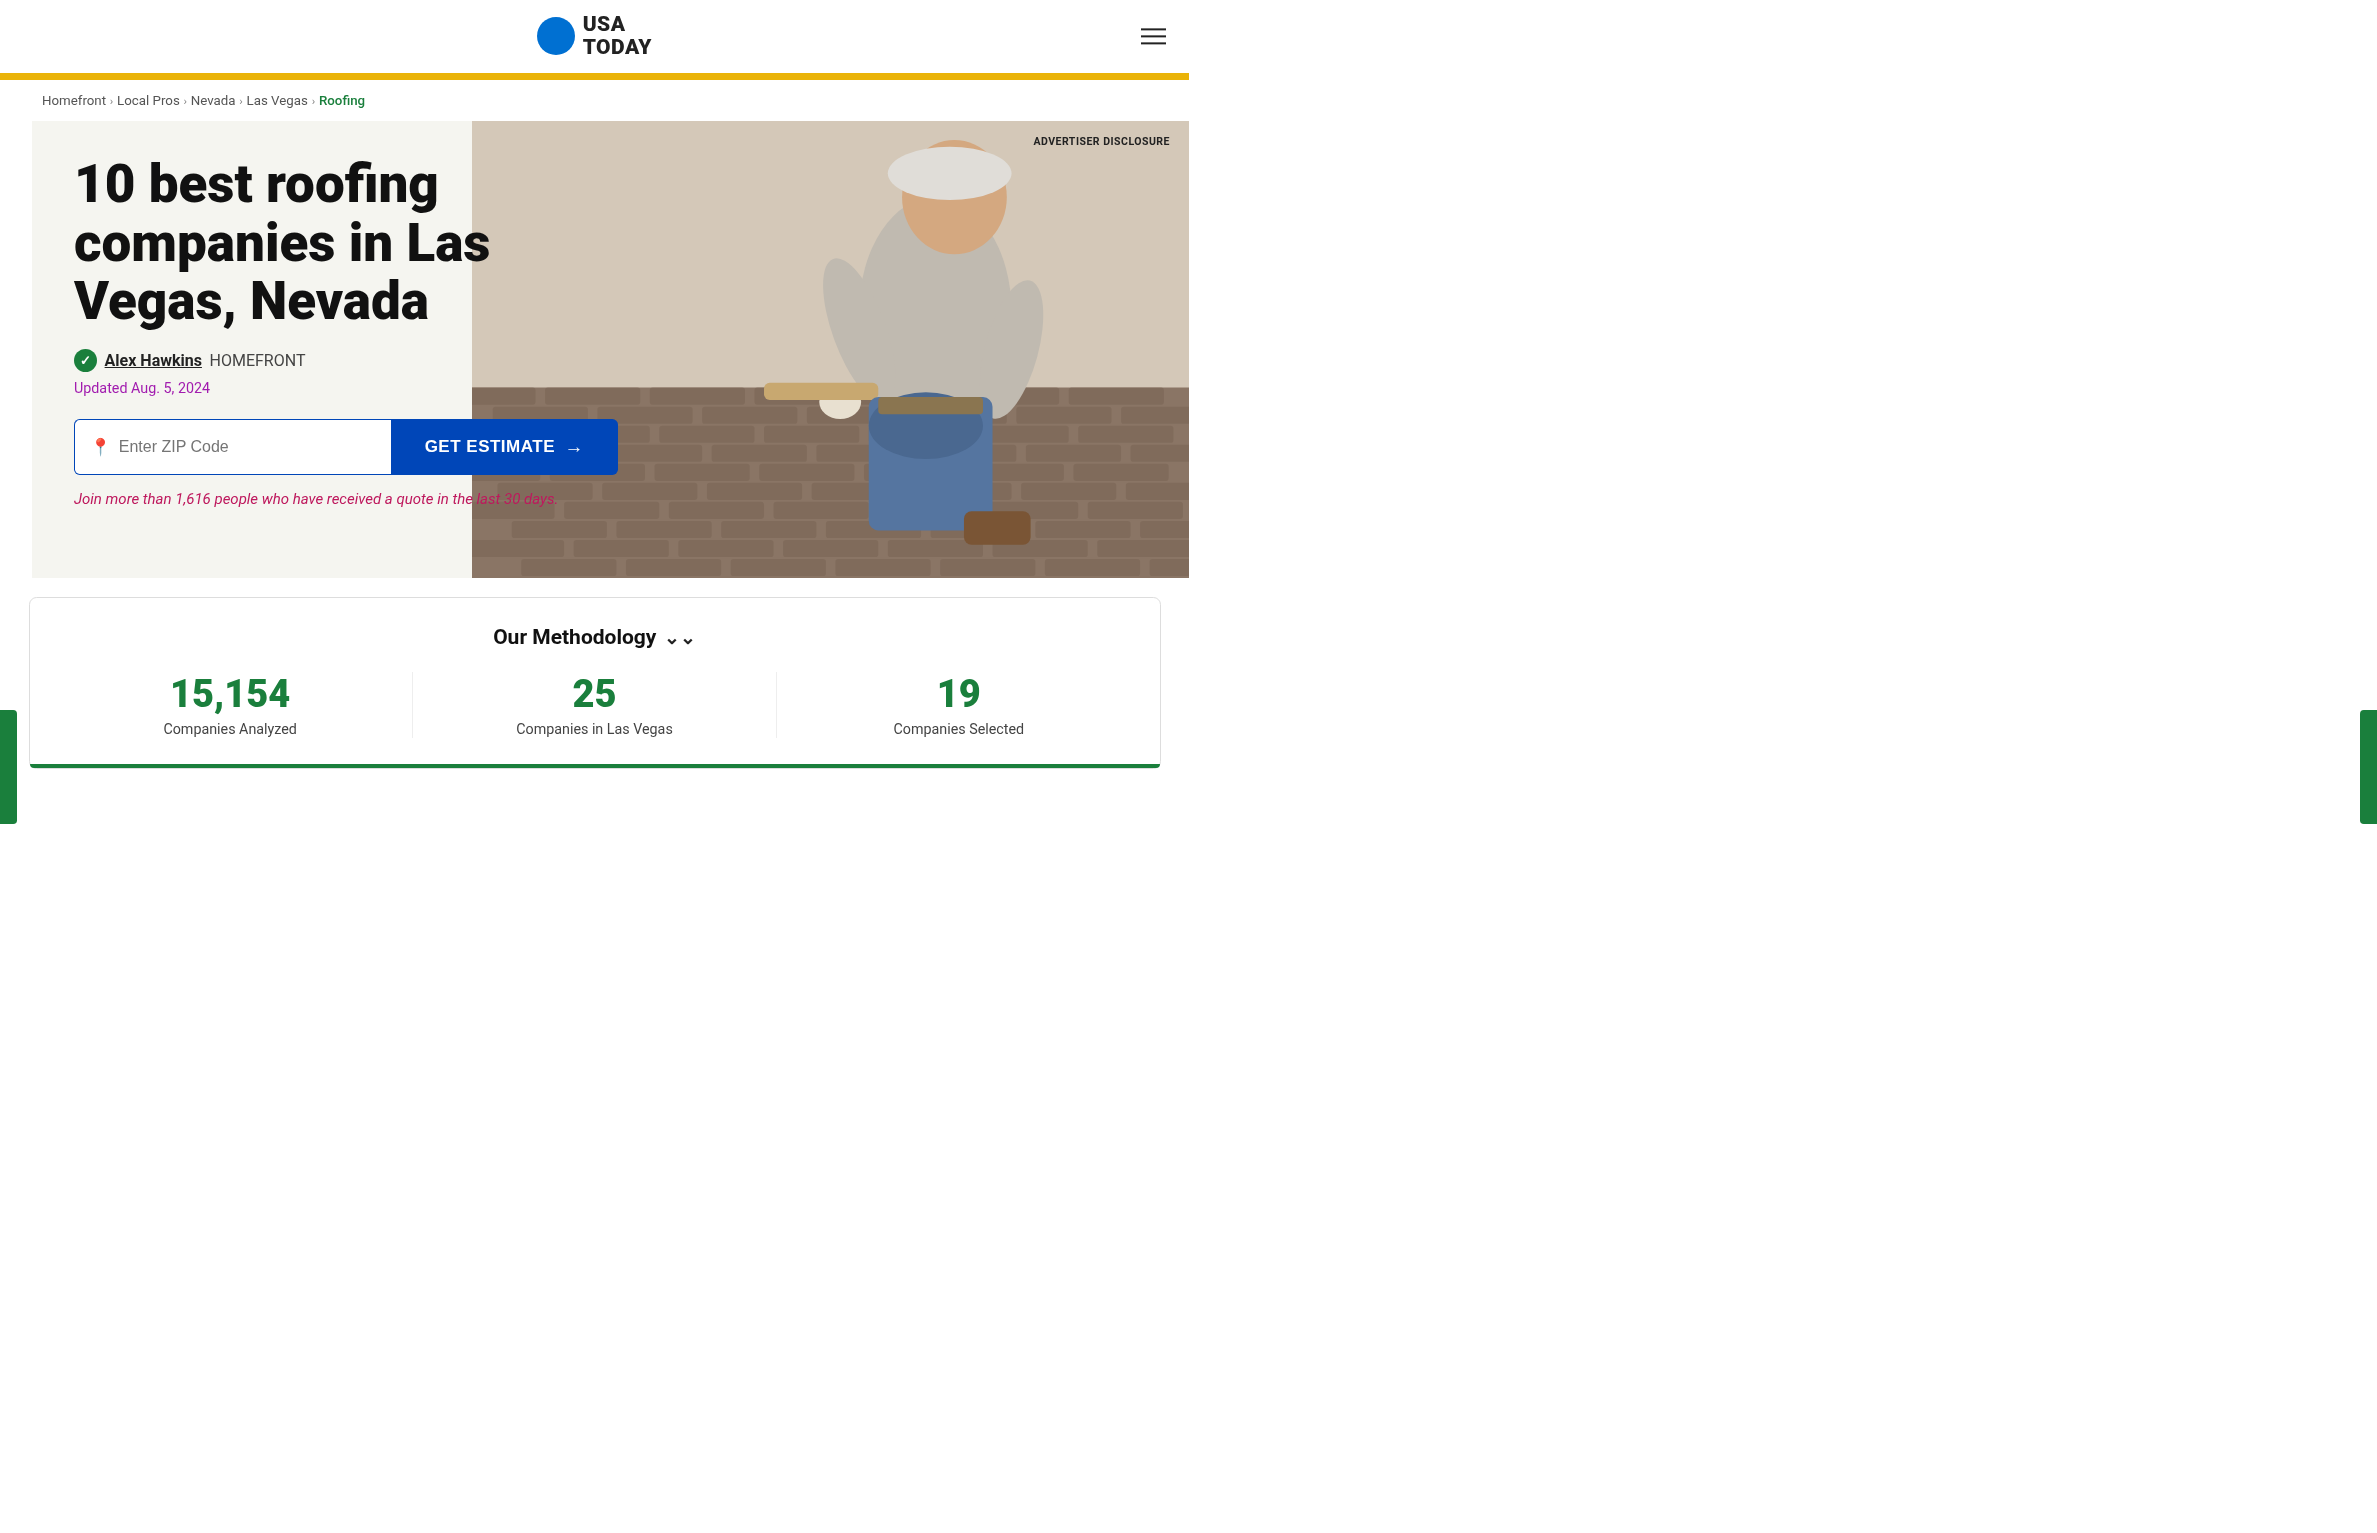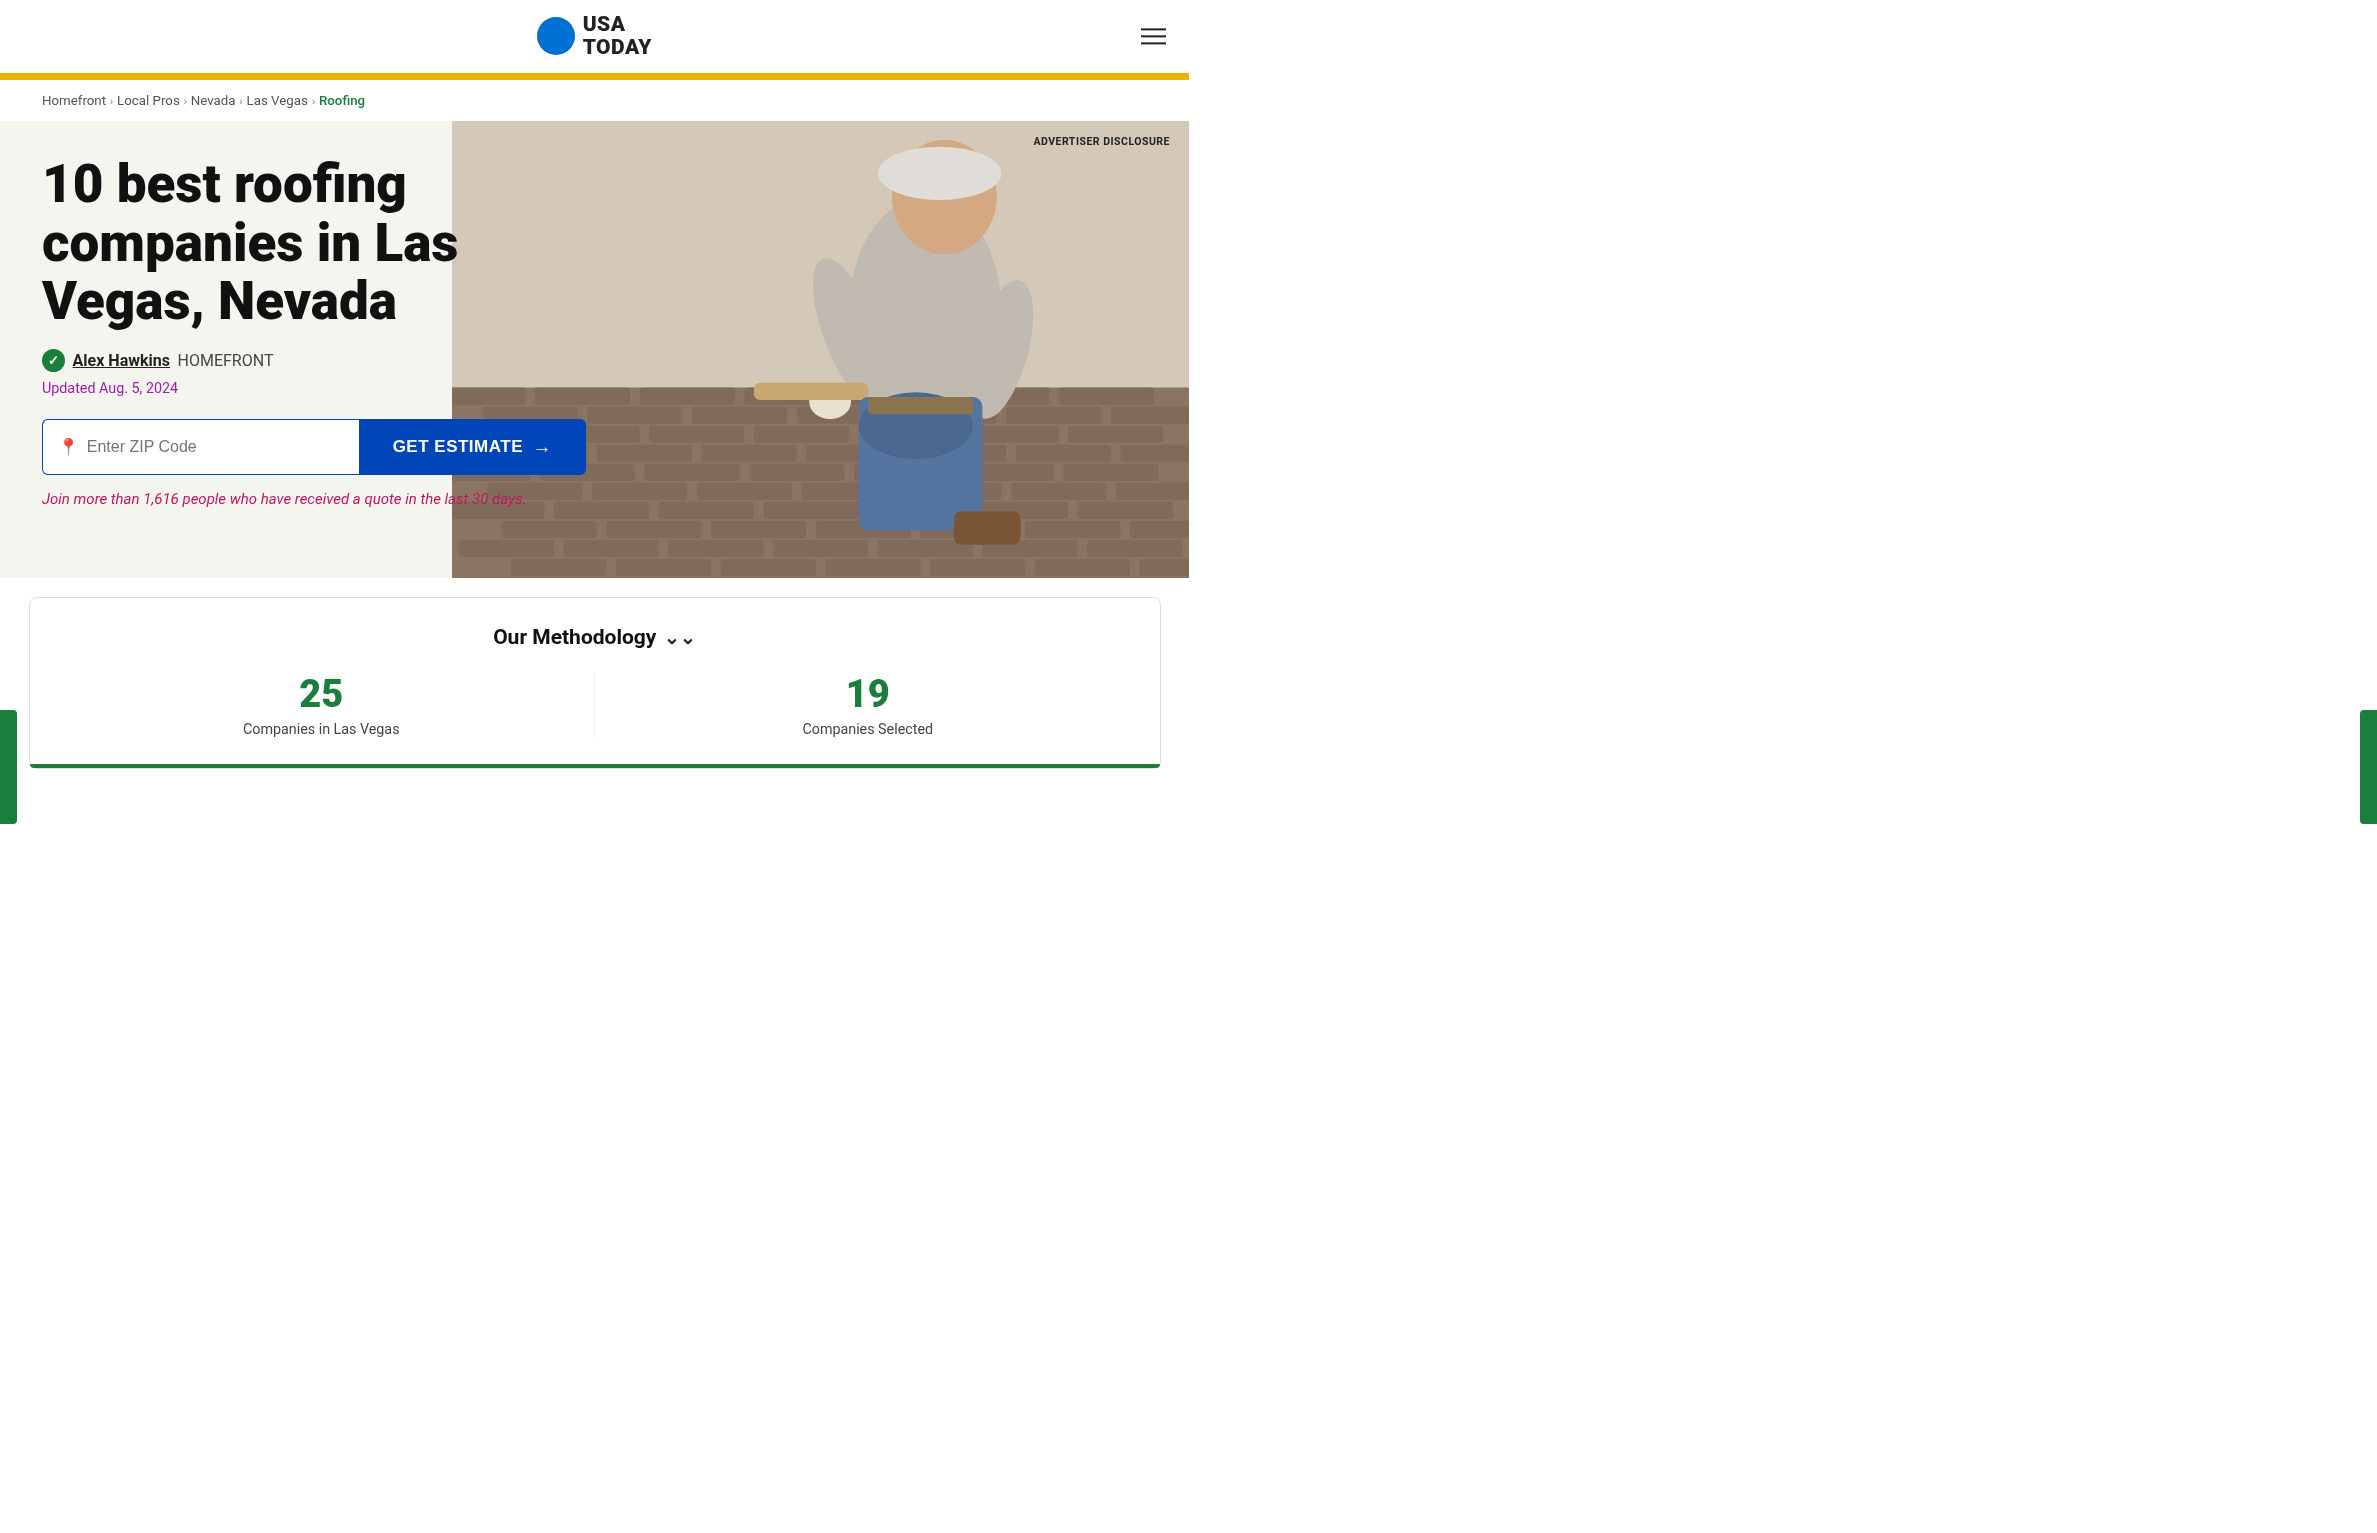--- a/index.html
+++ b/index.html
@@ -82,20 +82,21 @@
       color: #888;
       font-size: 11.4px;
     }
 
     
     .hero {
       position: relative;
       min-height: 457px;
       background: #f5f5f0;
       overflow: hidden;
+      margin-left: 32px;
     }
     .hero-bg {
       position: absolute;
       right: 0;
       top: 0;
       width: 62%;
       height: 100%;
       background: linear-gradient(to right, rgba(245,245,240,1) 0%, rgba(245,245,240,0.3) 30%, transparent 60%),
                   linear-gradient(135deg, #c8b89a 0%, #a89070 30%, #7a6550 60%, #5a4535 100%);
       overflow: hidden;
@@ -474,20 +475,24 @@
 <div class="methodology-section">
   <div class="methodology-header">
     <span class="methodology-title">
       <span>Our Methodology</span>
       <span class="double-chevron">⌄⌄</span>
     </span>
   </div>
 
   <div class="stats-row">
     <div class="stat-item">
+      <span class="stat-number">15,154</span>
+      <span class="stat-label">Companies Analyzed</span>
+    </div>
+    <div class="stat-item">
       <span class="stat-number">25</span>
       <span class="stat-label">Companies in Las Vegas</span>
     </div>
     <div class="stat-item">
       <span class="stat-number">19</span>
       <span class="stat-label">Companies Selected</span>
     </div>
   </div>
 </div>
 

